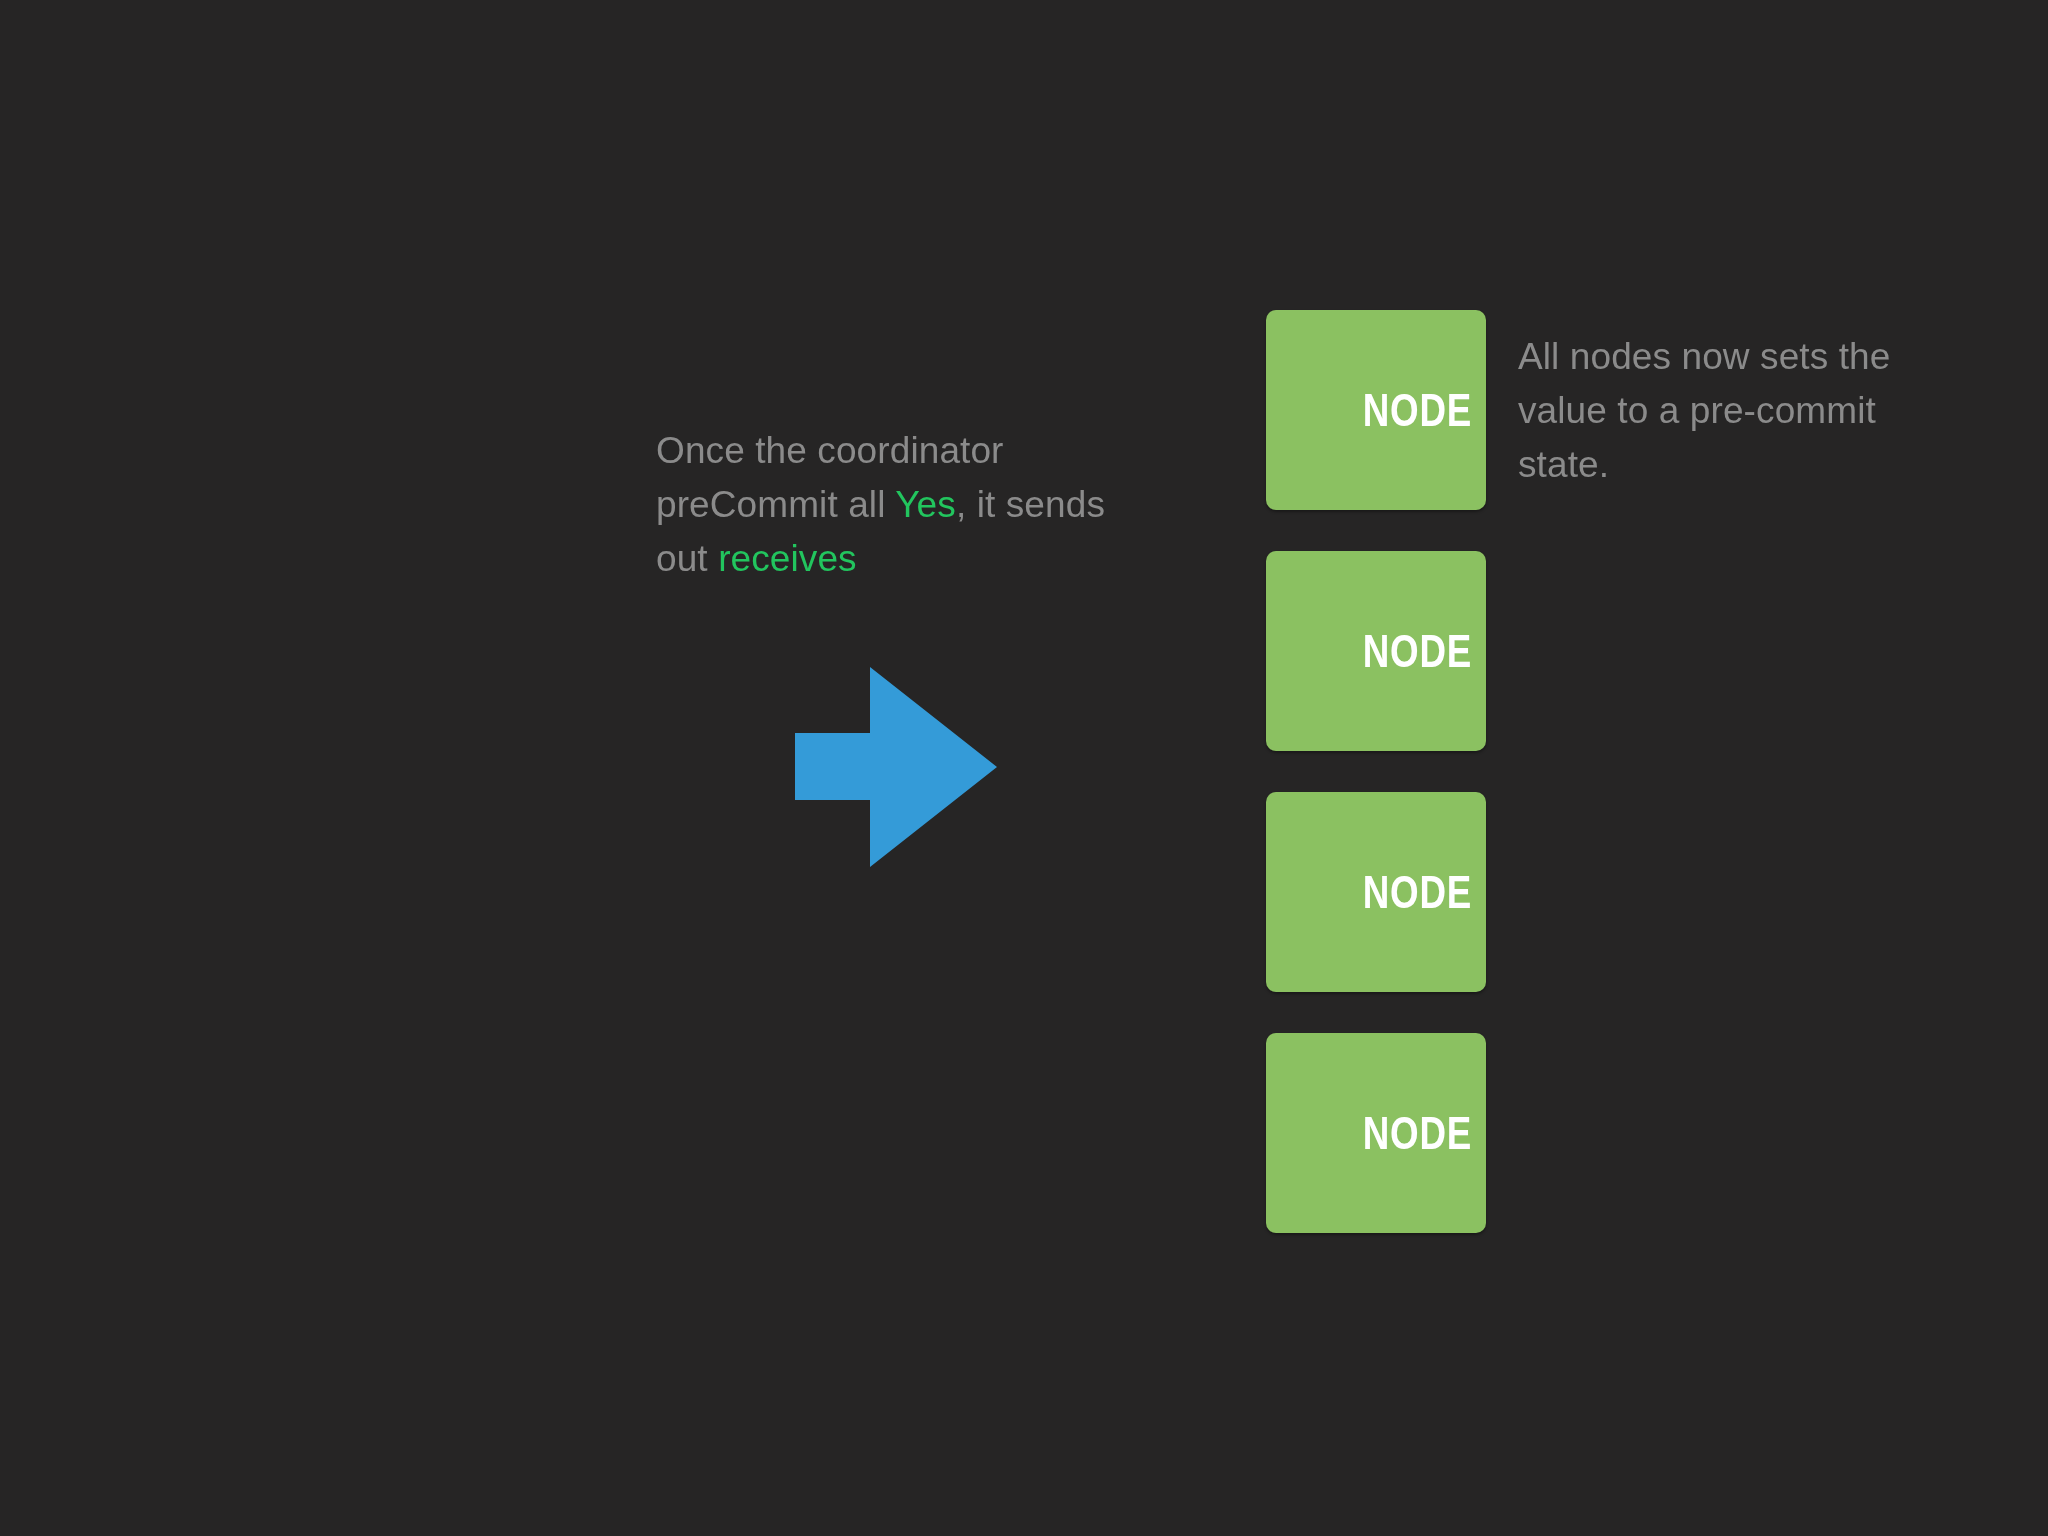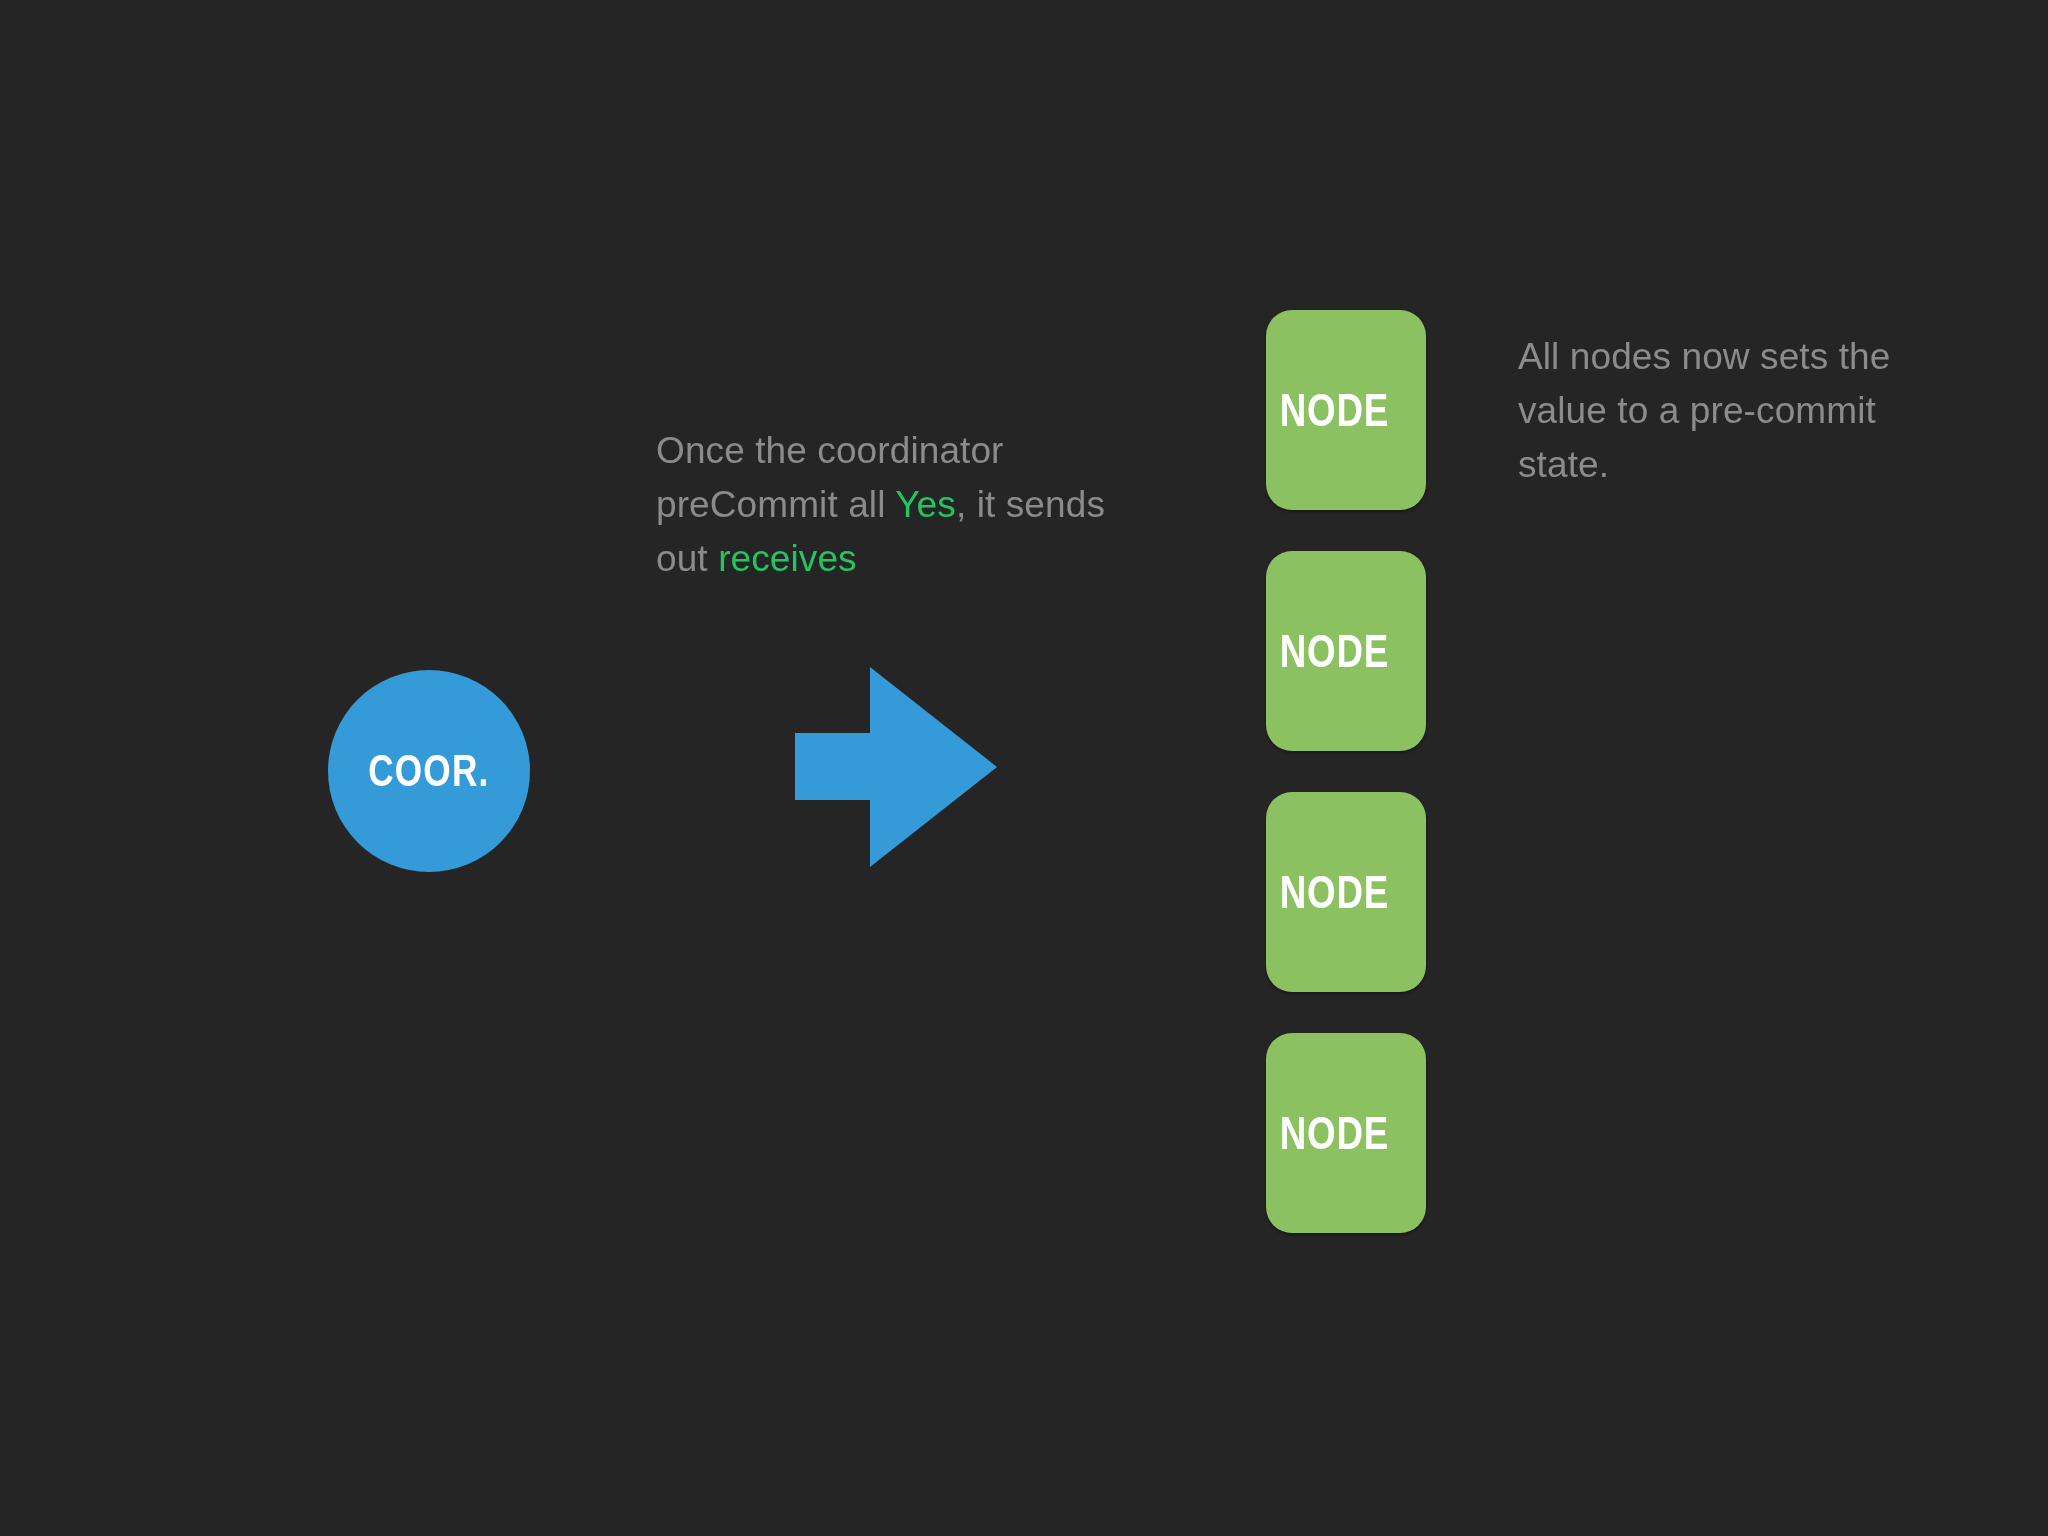--- a/index.html
+++ b/index.html
@@ -55,27 +55,27 @@
   .arrow svg { display: block; width: 100%; height: 100%; }
 
   
   .node-col {
     position: absolute;
     left: 1266px;
     top: 310px;
     width: 200px;
   }
   .node-box {
-    width: 160px;
+    width: 220px;
     height: 200px;
-    border-radius: 26px;
+    border-radius: 10px;
     background: #8BC161;
     display: flex;
     align-items: center;
-    justify-content: flex-start;
+    justify-content: flex-end;
     margin-bottom: 41px;
     box-shadow: 0 2px 3px rgba(0,0,0,0.35);
   }
   .node-box:last-child { margin-bottom: 0; }
   .node-box .badge-label {
     color: #FFFFFF;
     font-family: "Liberation Sans Narrow", "Liberation Sans", sans-serif;
     font-weight: bold;
     font-size: 46px;
     letter-spacing: 1px;
@@ -96,23 +96,20 @@
   }
   .caption .hl { color: #22c55e; }
   #caption-left  { left: 656px;  top: 424px; width: 470px; }
   #caption-right { left: 1518px; top: 330px; width: 440px; }
 </style>
 </head>
 <body>
 
 <div id="slide">
 
-  <div class="coordinator">
-    <span class="badge-label">COOR.</span>
-  </div>
 
   <div class="caption" id="caption-left">
     <span>Once the coordinator preCommit all </span><span class="hl">Yes</span><span>, it sends out </span><span class="hl">receives</span>
   </div>
 
   <div class="arrow">
     <svg viewBox="0 0 206 208" xmlns="http://www.w3.org/2000/svg" aria-hidden="true">
       <polygon points="2,70 77,70 77,4 204,104 77,204 77,137 2,137" fill="#349BD8"></polygon>
     </svg>
   </div>

